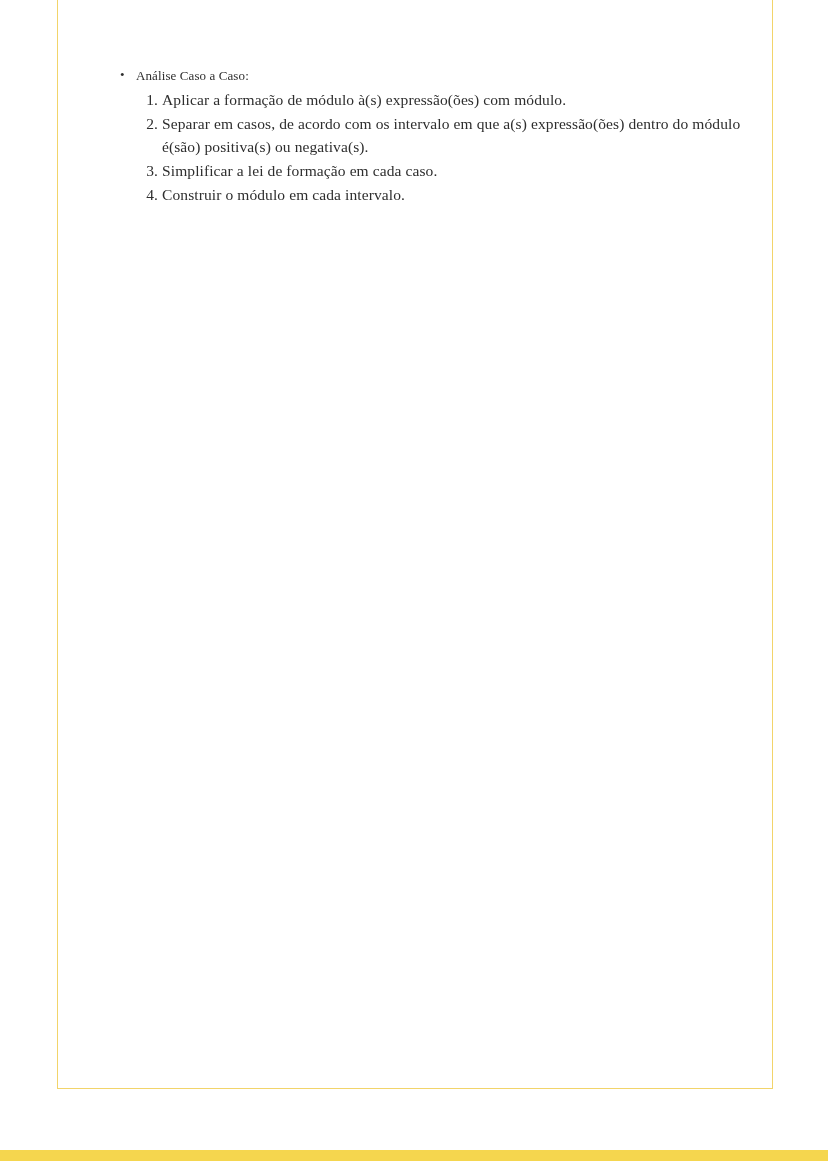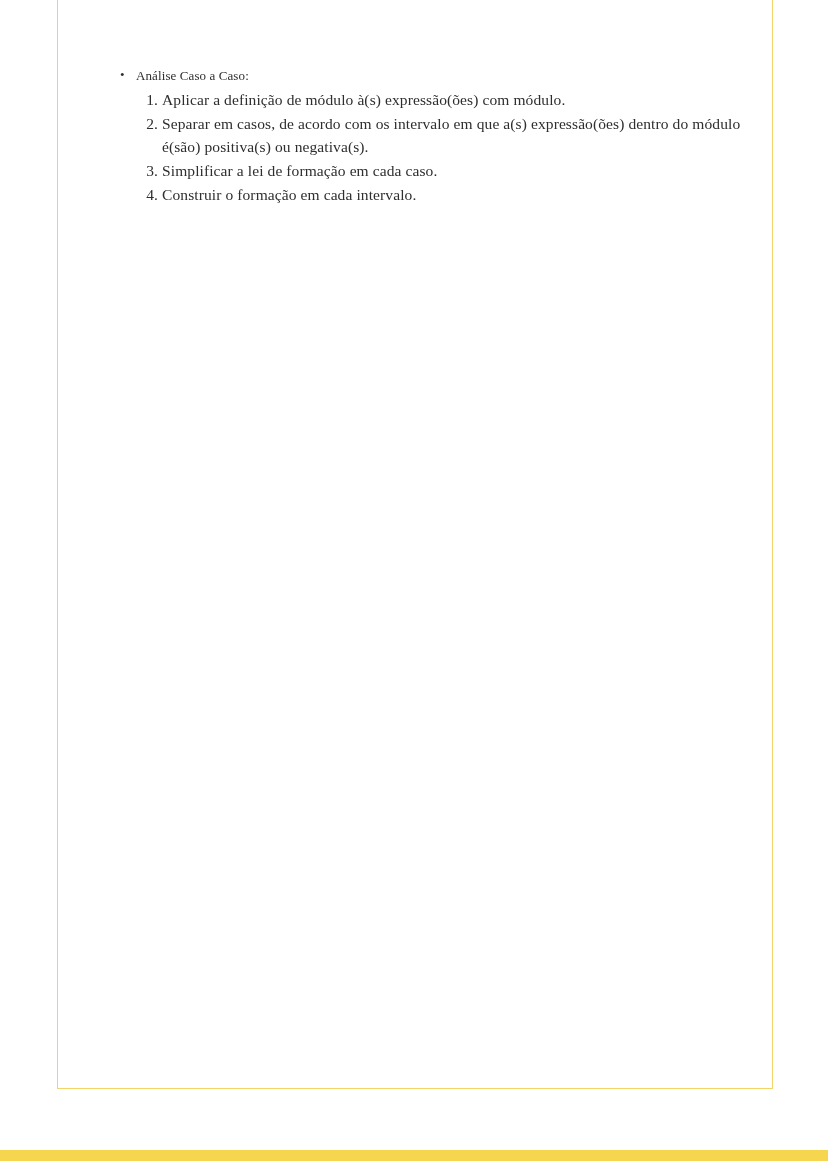--- a/index.html
+++ b/index.html
@@ -102,24 +102,24 @@
 
 <div class="page-frame">
   <div class="content-area">
 
     <ul class="bullet-list">
       <li>Análise Caso a Caso:</li>
     </ul>
 
     <div class="list-2-wrap">
       <ol class="numbered-list">
-        <li>Aplicar a definição de módulo à(s) expressão(ões) com módulo.</li>
+        <li>Aplicar a formação de módulo à(s) expressão(ões) com módulo.</li>
         <li>Separar em casos, de acordo com os intervalo em que a(s) expressão(ões) dentro do módulo é(são) positiva(s) ou negativa(s).</li>
         <li>Simplificar a lei de formação em cada caso.</li>
-        <li>Construir o formação em cada intervalo.</li>
+        <li>Construir o módulo em cada intervalo.</li>
       </ol>
     </div>
 
   </div>
 </div>
 
 <div class="footer-bar"></div>
 <div class="footer-gap"></div>
 
 </body></html>

